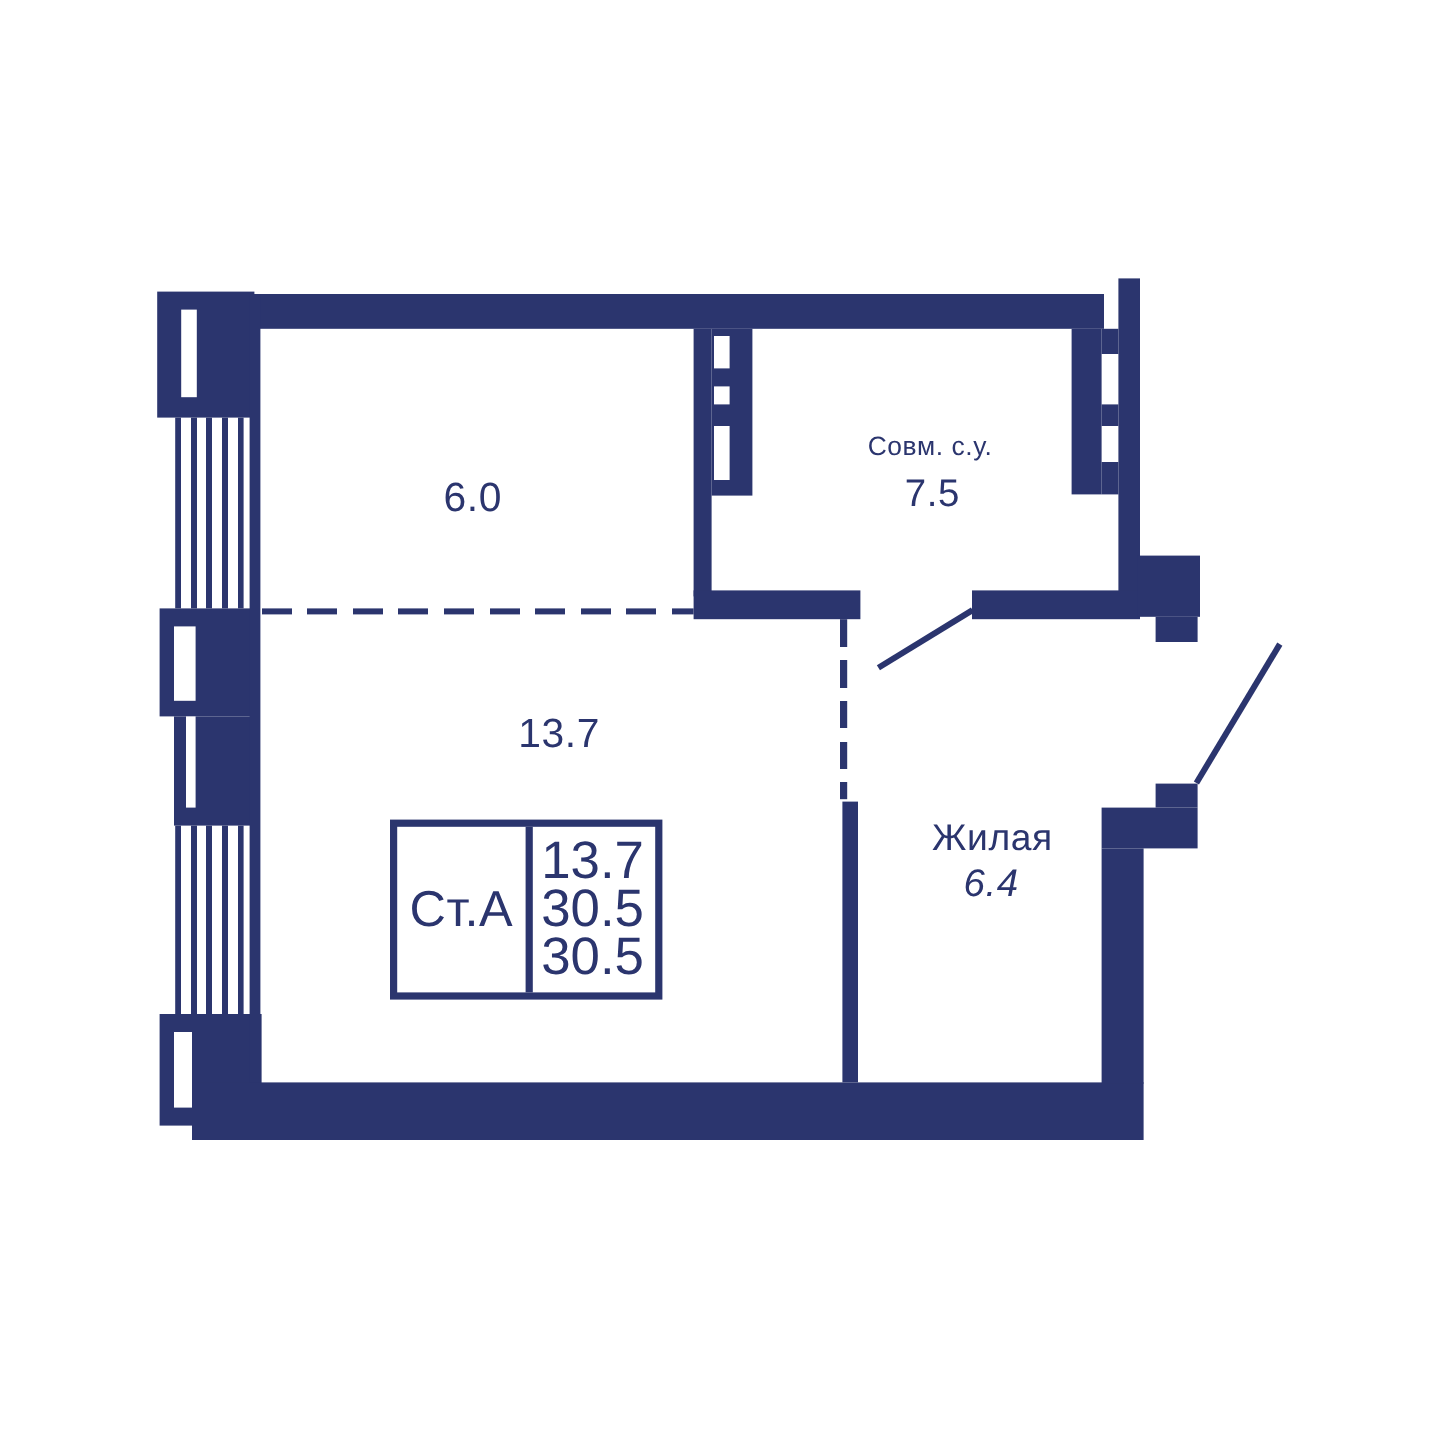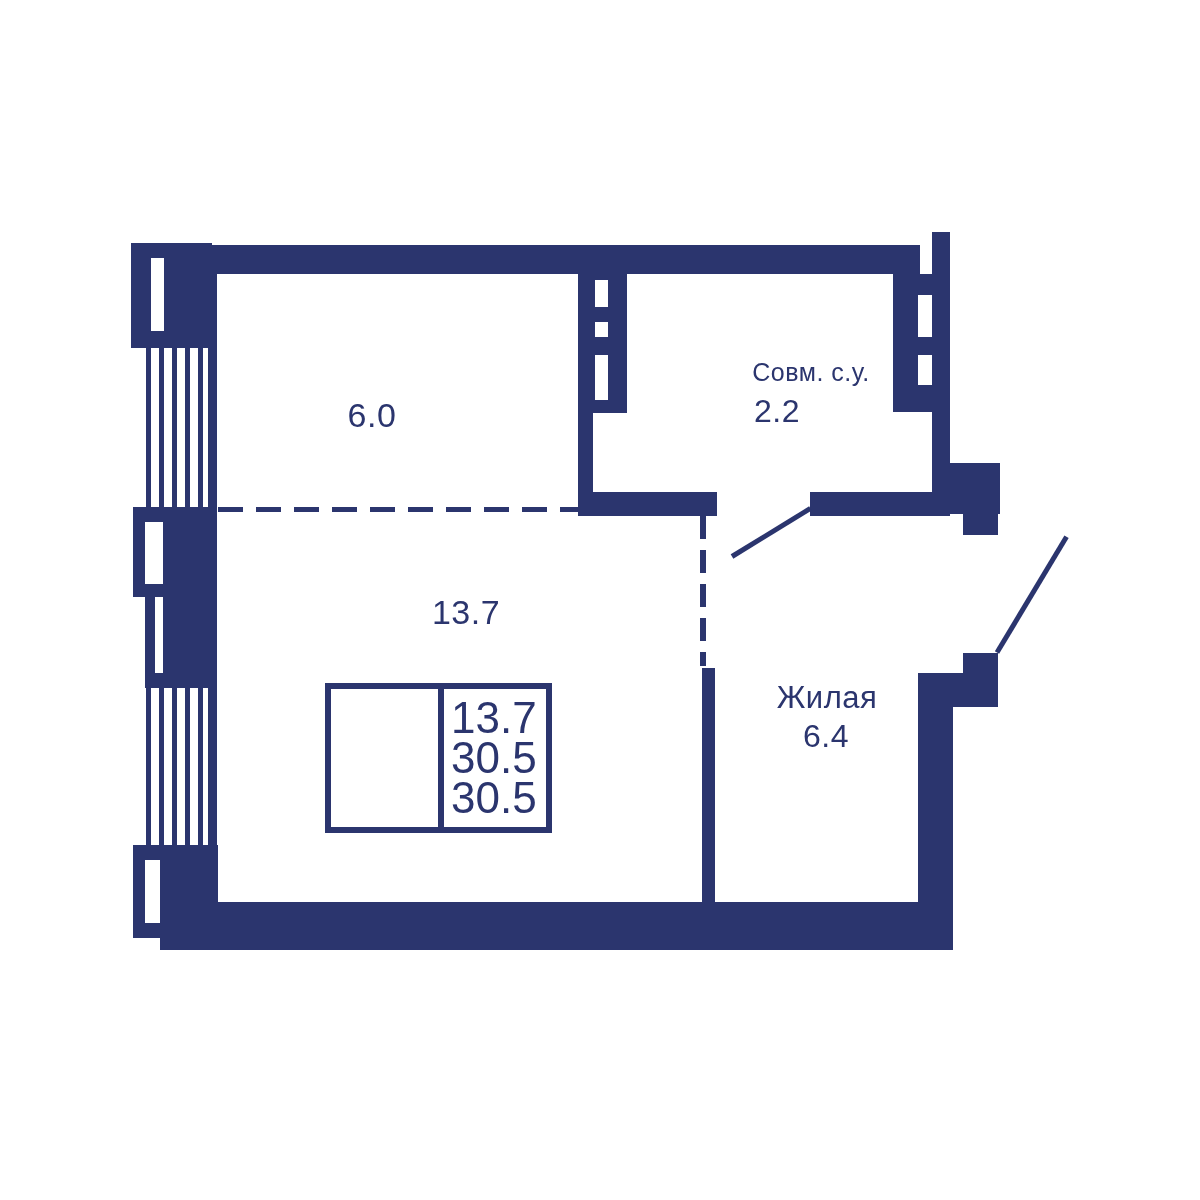--- a/index.html
+++ b/index.html
@@ -86,32 +86,33 @@
   <div class="w" style="left:918px; top:707px; width:35px; height:196px;"></div>
 
   <div class="w" style="left:702px; top:668px; width:13px; height:234px;"></div>
 
   <div class="dash-h" style="left:218px; top:507px; width:360px; height:5px;"></div>
   <div class="dash-v" style="left:700px; top:516px; width:6px; height:150px;"></div>
 
   <div class="diag" style="left:732px; top:554px; width:92px; height:5px; transform:rotate(-31.5deg);"></div>
   <div class="diag" style="left:997px; top:650px; width:135px; height:5px; transform:rotate(-59deg);"></div>
 
-  <div class="lbl" style="left:372px; top:415px; font-size:34px;">6.0</div>
+  <div class="lbl" style="left:394px; top:415px; font-size:34px;">6.0</div>
 
-  <div class="lbl" style="left:775px; top:372px; font-size:25px;margin-left:36px;">Совм. с.у.</div>
-  <div class="lbl" style="left:777px; top:411px; font-size:32px;">2.2</div>
+  <div class="lbl" style="left:775px; top:372px; font-size:22px;">Совм. с.у.</div>
+  <div class="lbl" style="left:777px; top:411px; font-size:32px;">7.5</div>
 
   <div class="lbl" style="left:466px; top:612px; font-size:34px;">13.7</div>
 
   <div class="lbl" style="left:827px; top:698px; font-size:31px;">Жилая</div>
-  <div class="lbl" style="left:826px; top:736px; font-size:32px;">6.4</div>
+  <div class="lbl" style="left:826px; top:736px; font-size:32px;font-style:italic;">6.4</div>
 
   <div class="stamp">
     <div class="stamp-divider"></div>
+    <div class="stamp-left">Ст.А</div>
     <div class="stamp-right">
       <div>13.7</div>
       <div>30.5</div>
       <div>30.5</div>
     </div>
   </div>
 
 </div>
 
 </body></html>

